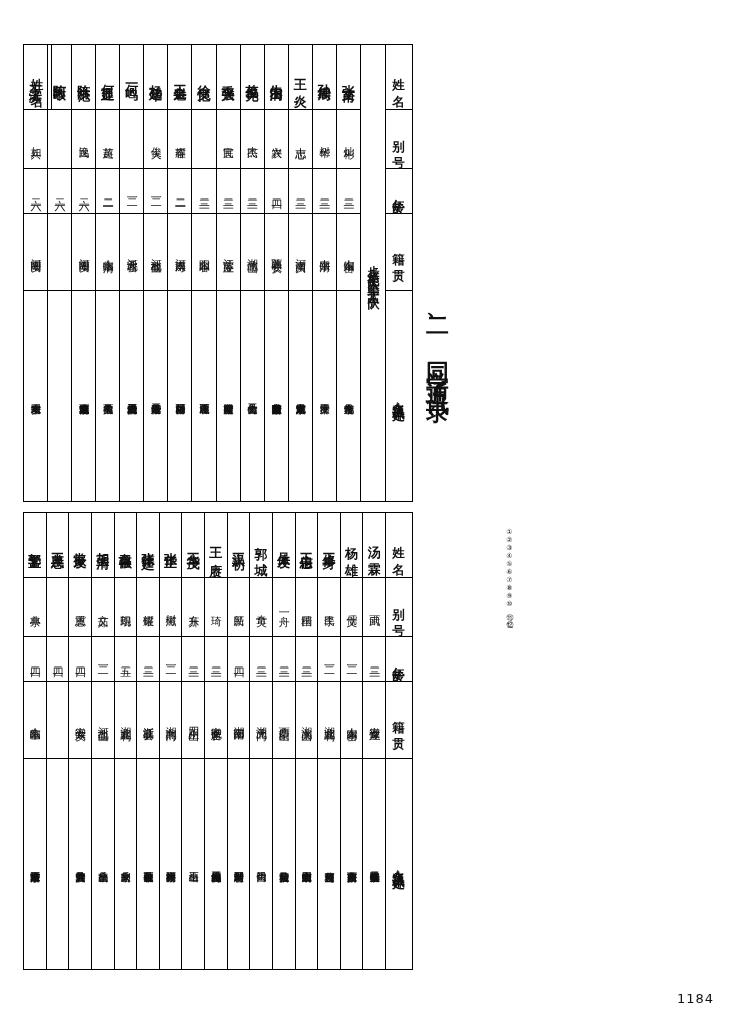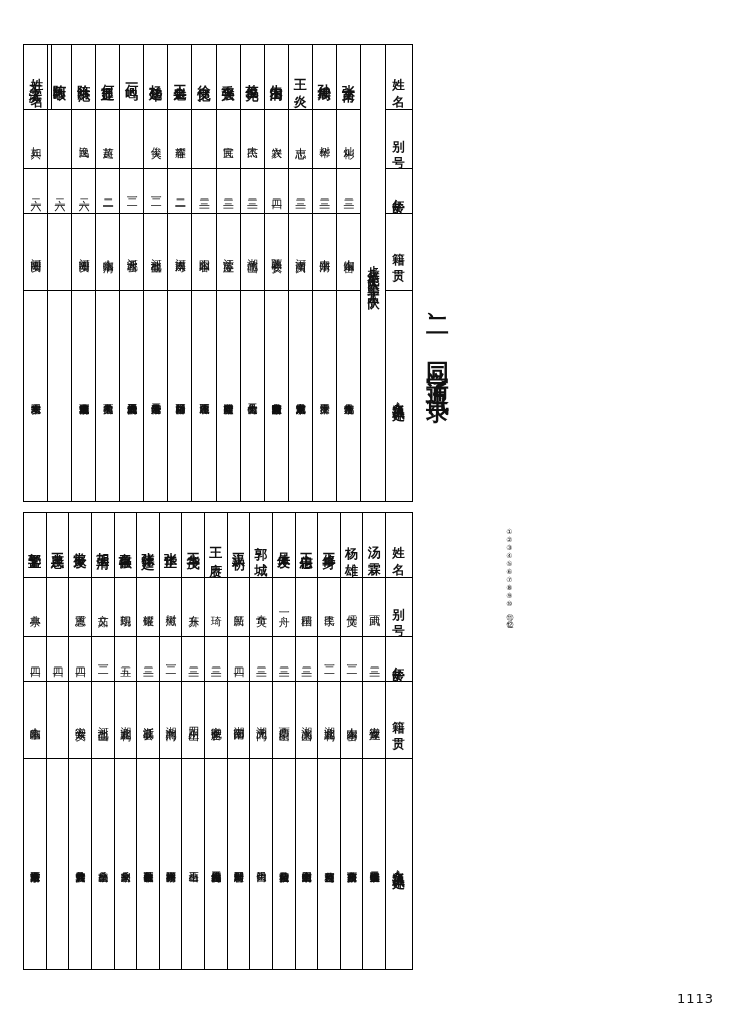--- a/index.html
+++ b/index.html
@@ -898,14 +898,14 @@
         <td class="hdr">
               <div class="cellv">
                 <span class="v">永久通讯处</span>
               </div>
             </td>
       </tr>
     </tbody>
       </table>
   </div>
 
-  <div class="pageno">1113</div>
+  <div class="pageno">1184</div>
 </div>
 
 </body></html>

